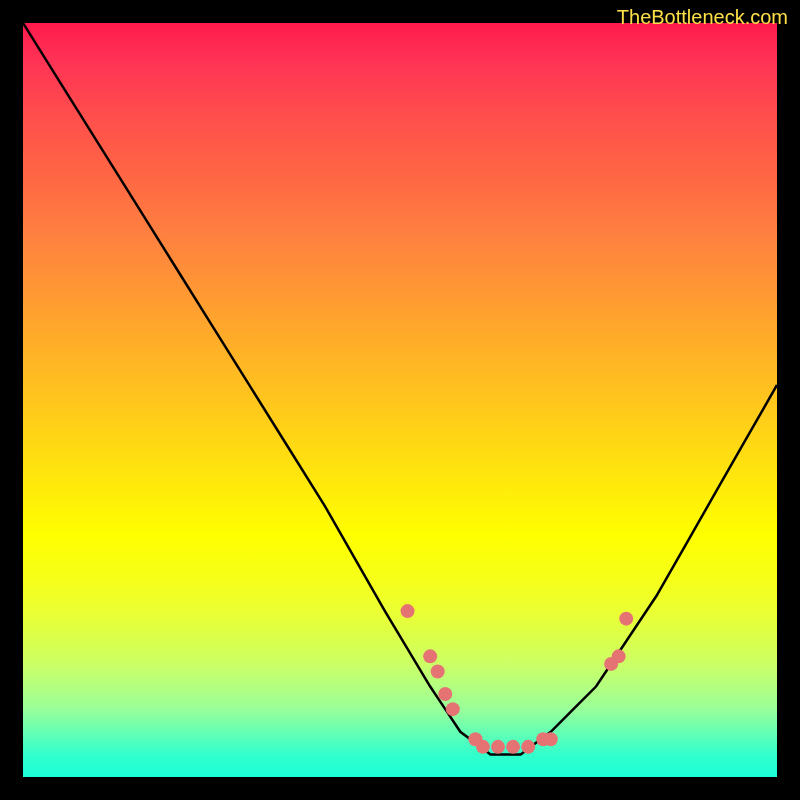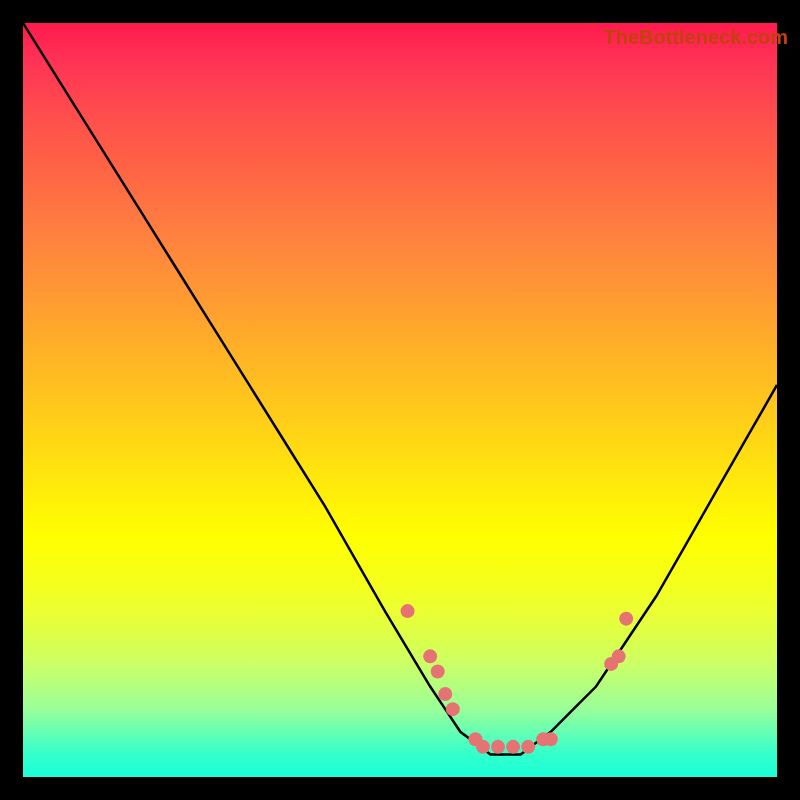--- a/index.html
+++ b/index.html
@@ -11,25 +11,24 @@
       width: 800px;
       height: 800px;
       background: #000;
       position: relative;
       font-family: Arial, sans-serif;
     }
     .watermark {
       position: absolute;
       top: 6px;
       right: 12px;
-      color: #c2410c;
+      color: #fde047;
       font-size: 20px;
-      font-weight: bold;
+      font-weight: normal;
       z-index: 10;
-      margin-top: 20px;
     }
     .plot-area {
       position: absolute;
       left: 23px;
       top: 23px;
       width: 754px;
       height: 754px;
       background: linear-gradient(to bottom,
         #ff1a4d 0%,
         #ff3355 5%,

